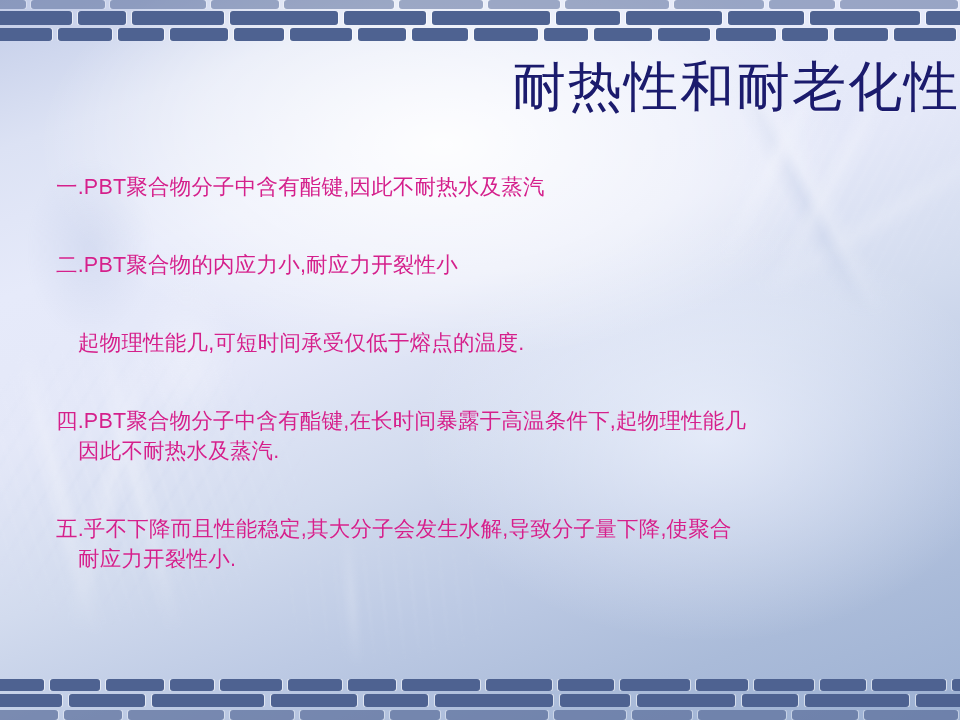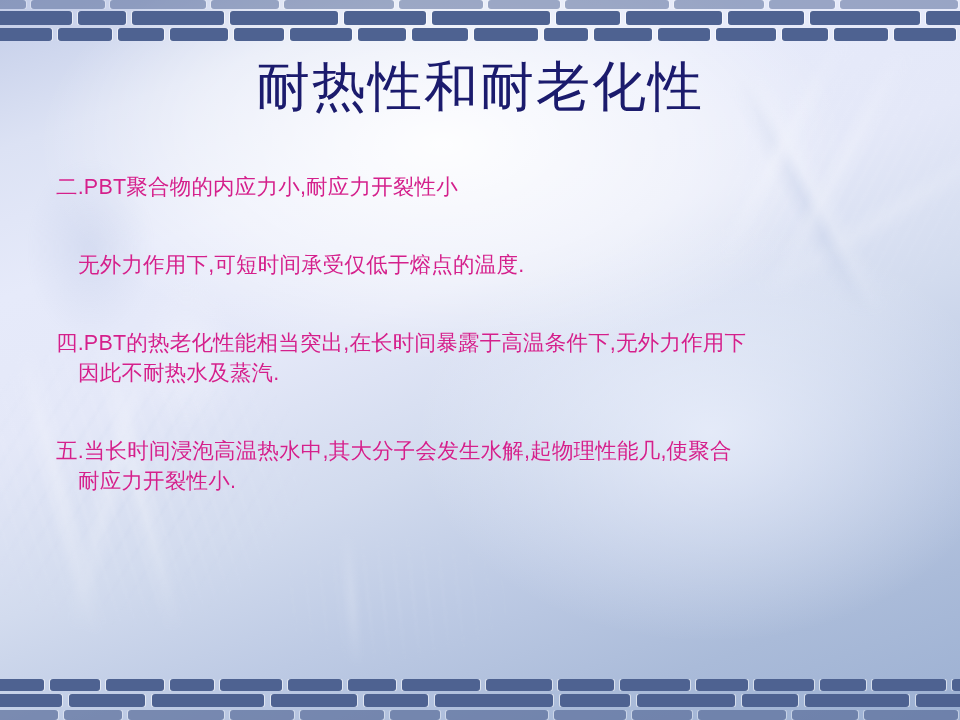--- a/index.html
+++ b/index.html
@@ -102,21 +102,21 @@
   #brick-top .r3{height:13px;margin-top:3px;}
 
   #brick-bottom{bottom:0;}
   #brick-bottom .r1{height:12px;}
   #brick-bottom .r2{height:13px;margin-top:3px;}
   #brick-bottom .r3{height:10px;margin-top:3px;opacity:.7;}
 
   
   #title{
     position:absolute;left:0;right:0;top:58px;
-    text-align:center;
+    text-align:right;
     font-family:"Liberation Serif","DejaVu Serif",serif;
     font-size:54px;
     font-weight:400;
     letter-spacing:2px;
     color:#1b1b6d;
     z-index:10;
     line-height:1.1;
     text-shadow:0 1px 0 rgba(255,255,255,.35);
   }
 
@@ -237,31 +237,34 @@
         <span class="bk" style="left: 782px; width: 46px;"></span>
         <span class="bk" style="left: 834px; width: 54px;"></span>
         <span class="bk" style="left: 894px; width: 62px;"></span>
       </div>
   </div>
 
   <div id="title">耐热性和耐老化性</div>
 
   <div id="body-list">
     <div class="item">
+      <span>一.PBT聚合物分子中含有酯键,因此不耐热水及蒸汽</span>
+    </div>
+    <div class="item">
       <span>二.PBT聚合物的内应力小,耐应力开裂性小</span>
     </div>
     <div class="item">
-      <span class="ln2">无外力作用下,可短时间承受仅低于熔点的温度.</span>
-    </div>
-    <div class="item">
-      <span>四.PBT的热老化性能相当突出,在长时间暴露于高温条件下,无外力作用下</span>
+      <span class="ln2">起物理性能几,可短时间承受仅低于熔点的温度.</span>
+    </div>
+    <div class="item">
+      <span>四.PBT聚合物分子中含有酯键,在长时间暴露于高温条件下,起物理性能几</span>
       <span class="ln2">因此不耐热水及蒸汽.</span>
     </div>
     <div class="item">
-      <span>五.当长时间浸泡高温热水中,其大分子会发生水解,起物理性能几,使聚合</span>
+      <span>五.乎不下降而且性能稳定,其大分子会发生水解,导致分子量下降,使聚合</span>
       <span class="ln2">耐应力开裂性小.</span>
     </div>
   </div>
 
   <div class="brick-band" id="brick-bottom">
     <div class="brick-row r1">
         <span class="bk" style="left: -20px; width: 64px;"></span>
         <span class="bk" style="left: 50px; width: 50px;"></span>
         <span class="bk" style="left: 106px; width: 58px;"></span>
         <span class="bk" style="left: 170px; width: 44px;"></span>

